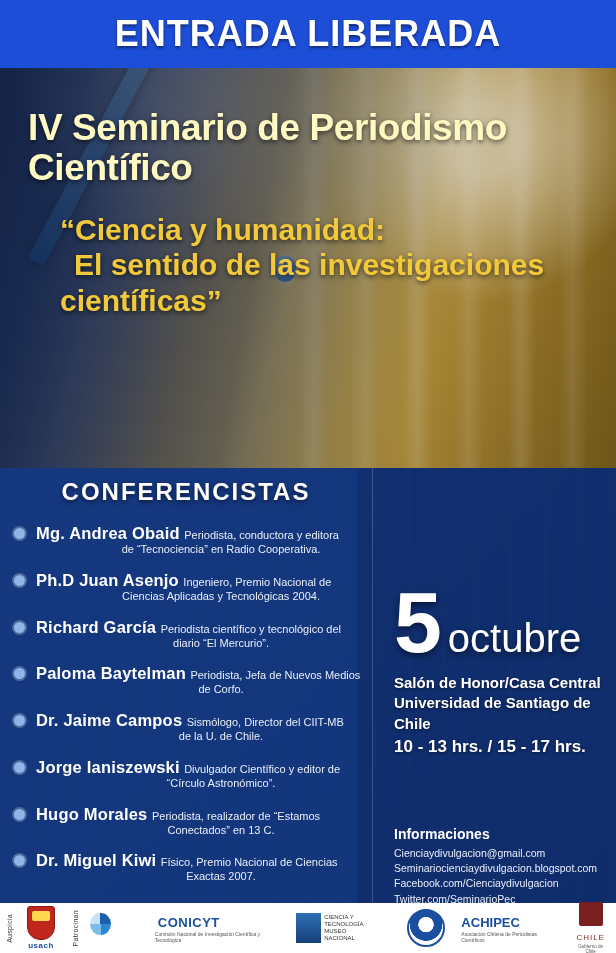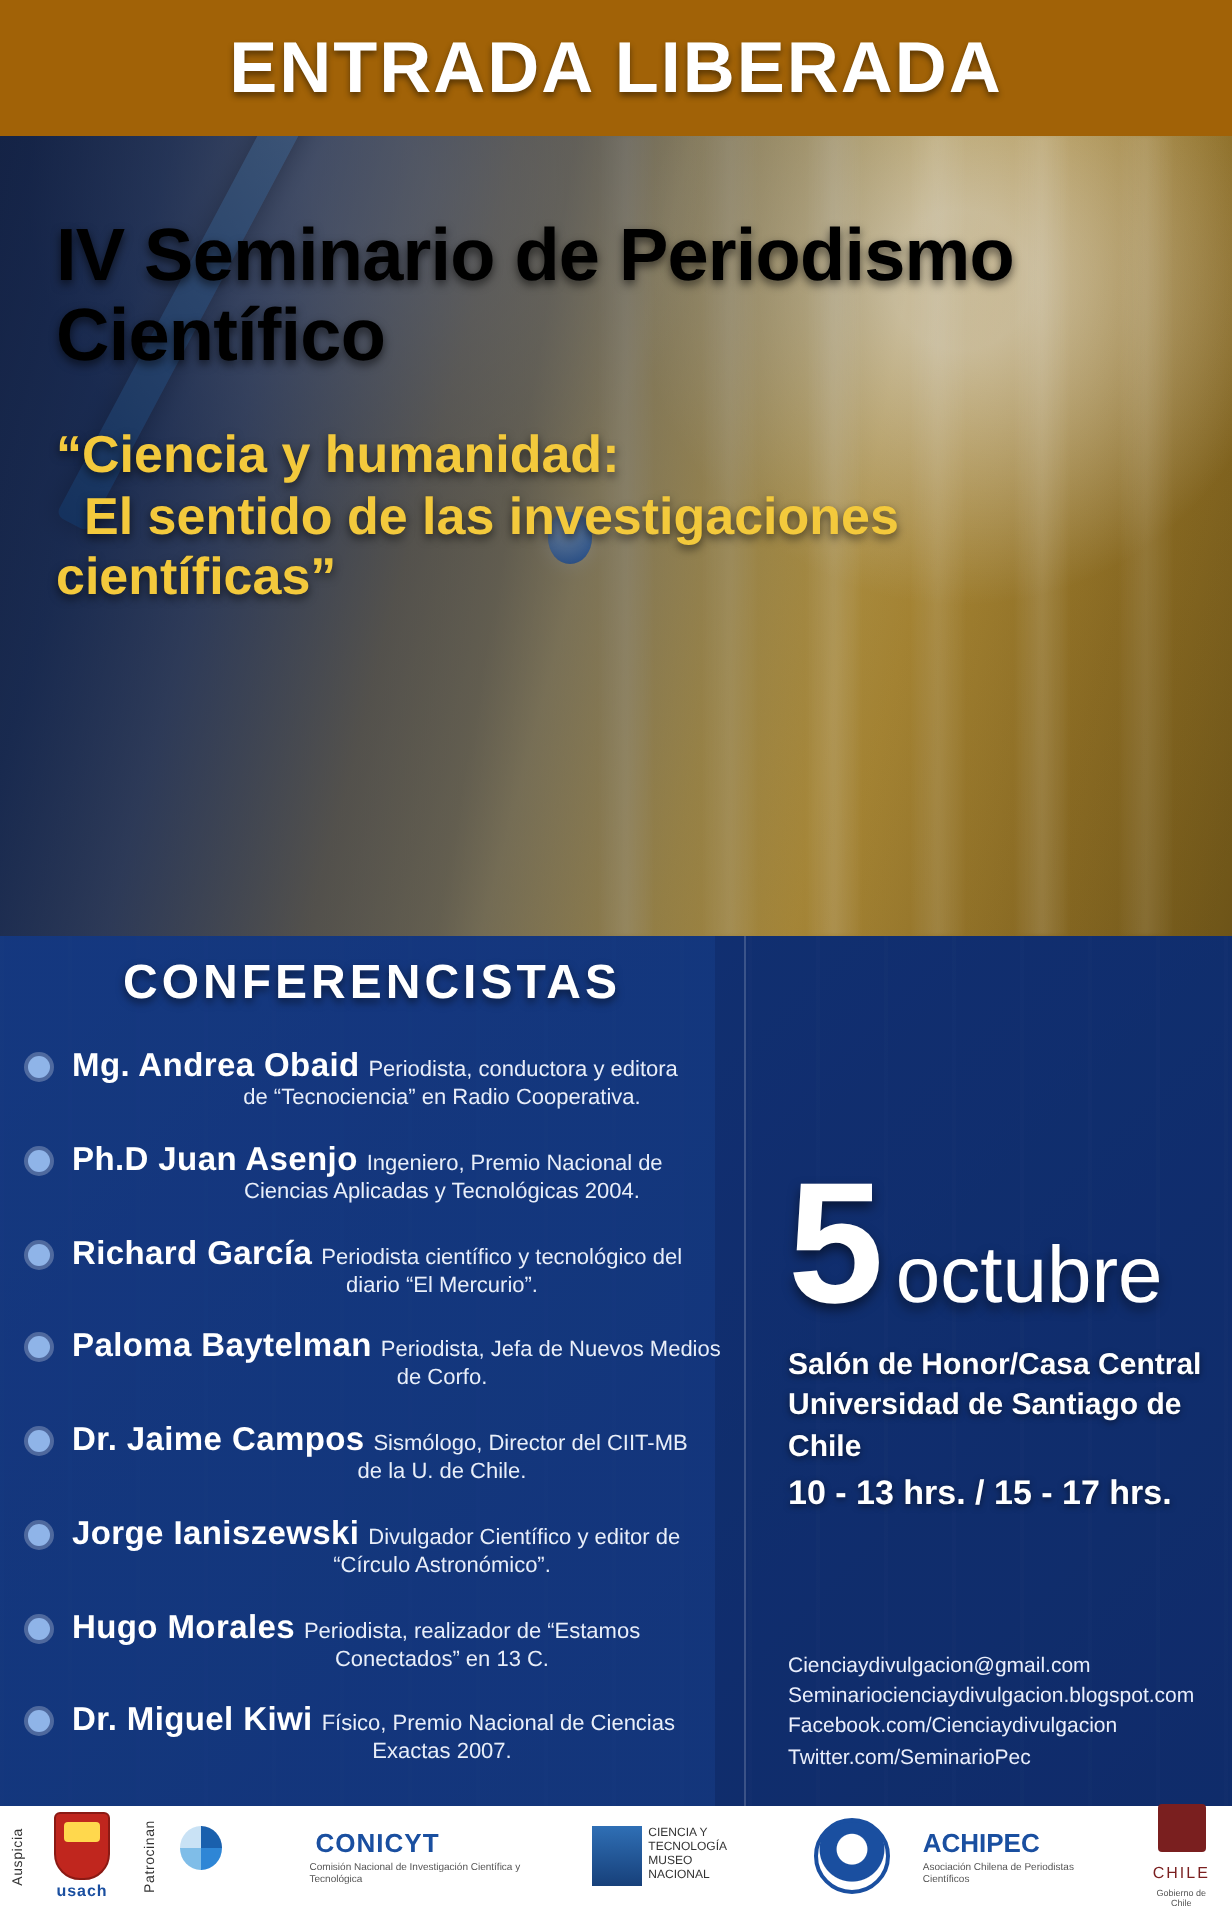--- a/index.html
+++ b/index.html
@@ -8,21 +8,21 @@
     font-family:"Liberation Sans", sans-serif;
     background:#0b1a3a;
     overflow:hidden;
     position:relative;
   }
   .poster{position:relative;width:616px;height:953px;overflow:hidden;}
 
   
   .banner{
     position:absolute;left:0;top:0;width:616px;height:68px;
-    background:#a16207;
+    background:#1d4ed8;
     display:flex;align-items:center;justify-content:center;
   }
   .banner-text{
     color:#ffffff;font-weight:bold;font-size:36px;letter-spacing:1px;
     font-family:"Liberation Sans", sans-serif;
     text-shadow:0 2px 3px rgba(0,0,0,.45);
   }
 
   
   .hero{
@@ -56,26 +56,27 @@
     box-shadow:0 0 12px rgba(0,0,0,.35);opacity:.95;
   }
   .droplet{
     position:absolute;left:274px;top:188px;width:22px;height:26px;border-radius:50% 50% 55% 55%;
     background:radial-gradient(circle at 35% 30%,#bfe0ff,#2a6cc4);
     box-shadow:0 0 10px rgba(255,255,255,.4);
   }
 
   .hero-text{position:absolute;left:28px;top:40px;width:560px;}
   .title{
-    color:#000000;font-weight:bold;font-size:37px;line-height:1.08;
+    color:#fef9c3;font-weight:bold;font-size:37px;line-height:1.08;
     letter-spacing:-.4px;text-shadow:0 2px 5px rgba(0,0,0,.6);margin:0;
   }
   .subtitle{
-    margin-top:24px;color:#f3c93c;font-weight:bold;font-size:26px;line-height:1.18;
+    margin-top:24px;color:#f3c93c;font-weight:bold;font-size:30px;line-height:1.18;
     text-shadow:0 2px 5px rgba(0,0,0,.6);
+    margin-left:32px;
   }
   .subtitle .ln2{display:block;padding-left:14px;}
   .subtitle .ln3{display:block;}
 
   
   .body-wrap{
     position:absolute;left:0;top:468px;width:616px;height:435px;
     background:linear-gradient(135deg,#1b3f8f 0%,#15357c 40%,#0f2a66 100%);
   }
   .body-photo{
@@ -259,20 +260,21 @@
         <span class="big5">5</span>
         <span class="month">octubre</span>
       </div>
       <div class="venue">
         <div>Salón de Honor/Casa Central</div>
         <div>Universidad de Santiago de Chile</div>
         <div class="hrs">10 - 13 hrs. / 15 - 17 hrs.</div>
       </div>
 
       <div class="info">
+        <div class="info-title">Informaciones</div>
         <div class="info-line">Cienciaydivulgacion@gmail.com</div>
         <div class="info-line">Seminariocienciaydivulgacion.blogspot.com</div>
         <div class="info-line">Facebook.com/Cienciaydivulgacion</div>
         <div class="info-line">Twitter.com/SeminarioPec</div>
       </div>
     </div>
   </div>
 
   <div class="footer">
     <div class="vlabel">Auspicia</div>

